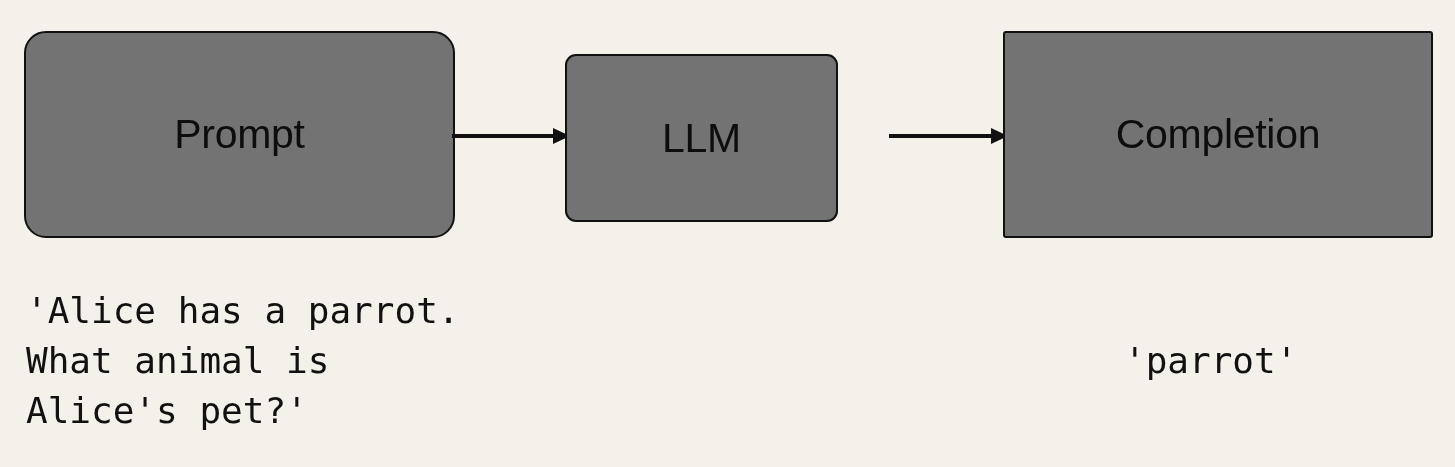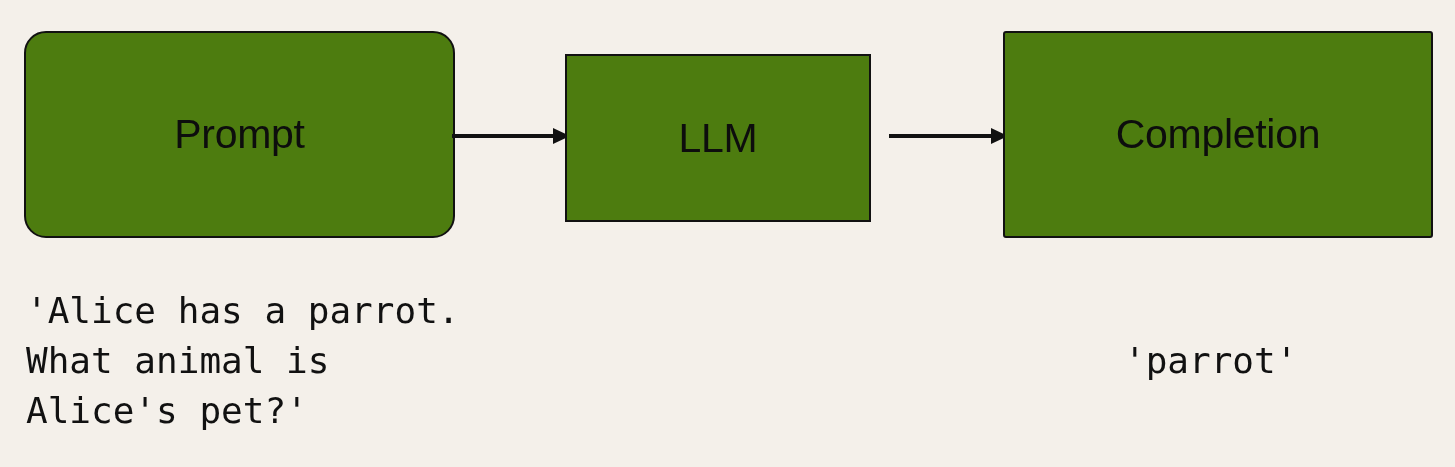--- a/index.html
+++ b/index.html
@@ -19,21 +19,21 @@
     width: 1455px;
     height: 467px;
     background: #f4f0ea;
   }
 
   
   .node {
     position: absolute;
     box-sizing: border-box;
     border: 2px solid #111111;
-    background: #4d7c0f;
+    background: #737373;
     display: flex;
     align-items: center;
     justify-content: center;
   }
   .node-label {
     font-family: "Liberation Sans", sans-serif;
     font-size: 41px;
     font-weight: 400;
     color: #0d0d0d;
     letter-spacing: -0.3px;
@@ -45,23 +45,23 @@
     left: 24px;
     top: 31px;
     width: 431px;
     height: 207px;
     border-radius: 22px;
     border-width: 2px;
   }
   #node-llm {
     left: 565px;
     top: 54px;
-    width: 306px;
+    width: 273px;
     height: 168px;
-    border-radius: 0;
+    border-radius: 11px;
     border-width: 2px;
   }
   #node-completion {
     left: 1003px;
     top: 31px;
     width: 430px;
     height: 207px;
     border-radius: 3px;
     border-width: 2px;
   }

